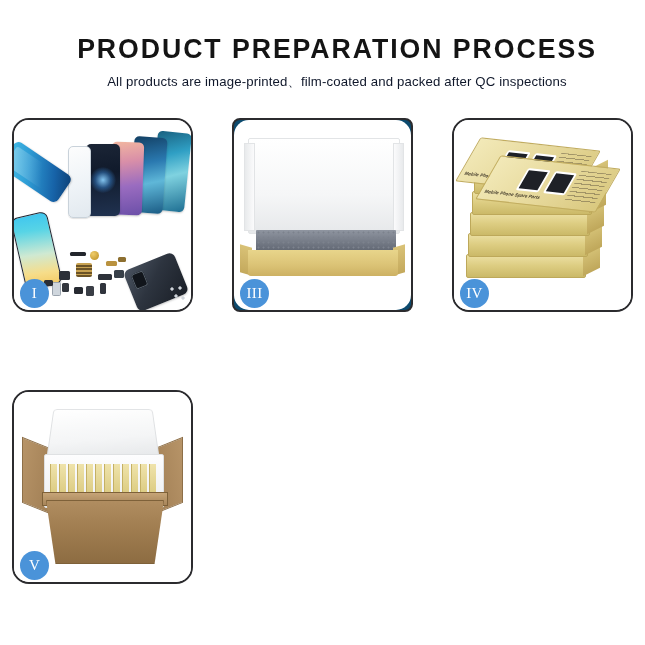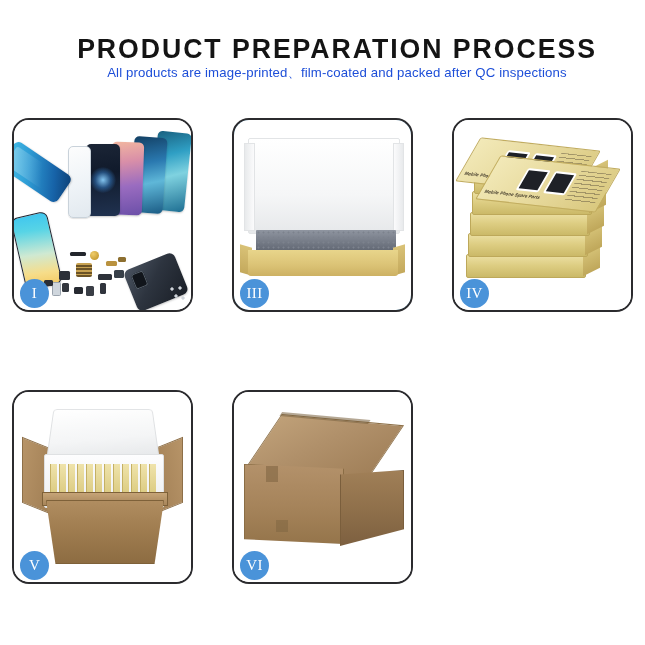--- a/index.html
+++ b/index.html
@@ -33,24 +33,25 @@
   .title {
     font-size: 27.5px;
     font-weight: bold;
     letter-spacing: 2.0px;
     line-height: 1.1;
     color: #141414;
     white-space: nowrap;
     transform: scaleX(0.97);
   }
   .subtitle {
+    margin-top: 9px;
     font-size: 13.2px;
     font-weight: normal;
     letter-spacing: 0.15px;
-    color: #1d4ed8;
+    color: #0f172a;
     white-space: nowrap;
   }
 
   
   .grid {
     position: absolute;
     left: 12px;
     top: 118px;
     width: 621px;
     display: grid;
@@ -228,21 +229,21 @@
   }
   .bag-tab {
     position:absolute; width:9px; height:8px; background:#c79a55; border-radius:1px; opacity:.95;
   }
   .bt1 { left: 34%; top: 20px; }
   .bt2 { left: 32%; top: 60px; }
   .bt3 { left: 26%; bottom: 18px; }
   .bt4 { right: 25%; bottom: 20px; }
 
   
-  .p3 { background:#0c4a6e; }
+  .p3 { background:#0c4a6e;border-radius:8px; }
   .lid {
     position:absolute; left: 14px; top: 18px; width: 150px; height: 94px;
     background: linear-gradient(180deg,#ffffff 0%,#f5f6f7 60%,#e6e8ea 100%);
     border:1px solid #e2e4e6;
     border-radius: 2px;
   }
   .lid::before{
     content:""; position:absolute; left:-5px; top:4px; width:9px; height:86px;
     background:linear-gradient(90deg,#e8eaec,#fbfbfc); border:1px solid #e2e4e6;
   }
@@ -522,28 +523,15 @@
             <i></i>
             <i></i>
             <i></i>
         </div>
         <div class="carton-rim"></div>
         <div class="carton-body"></div>
       </div>
       <div class="badge">V</div>
     </div>
 
-    <div class="panel p6">
-      <div class="panel-inner">
-        <div class="c6box">
-          <div class="c6-top"></div>
-          <div class="c6-seam"></div>
-          <div class="c6-front"></div>
-          <div class="c6-side"></div>
-          <div class="c6-tape1"></div>
-          <div class="c6-tape2"></div>
-        </div>
-      </div>
-      <div class="badge">VI</div>
-    </div>
 
   </div>
 </div>
 
 </body></html>

